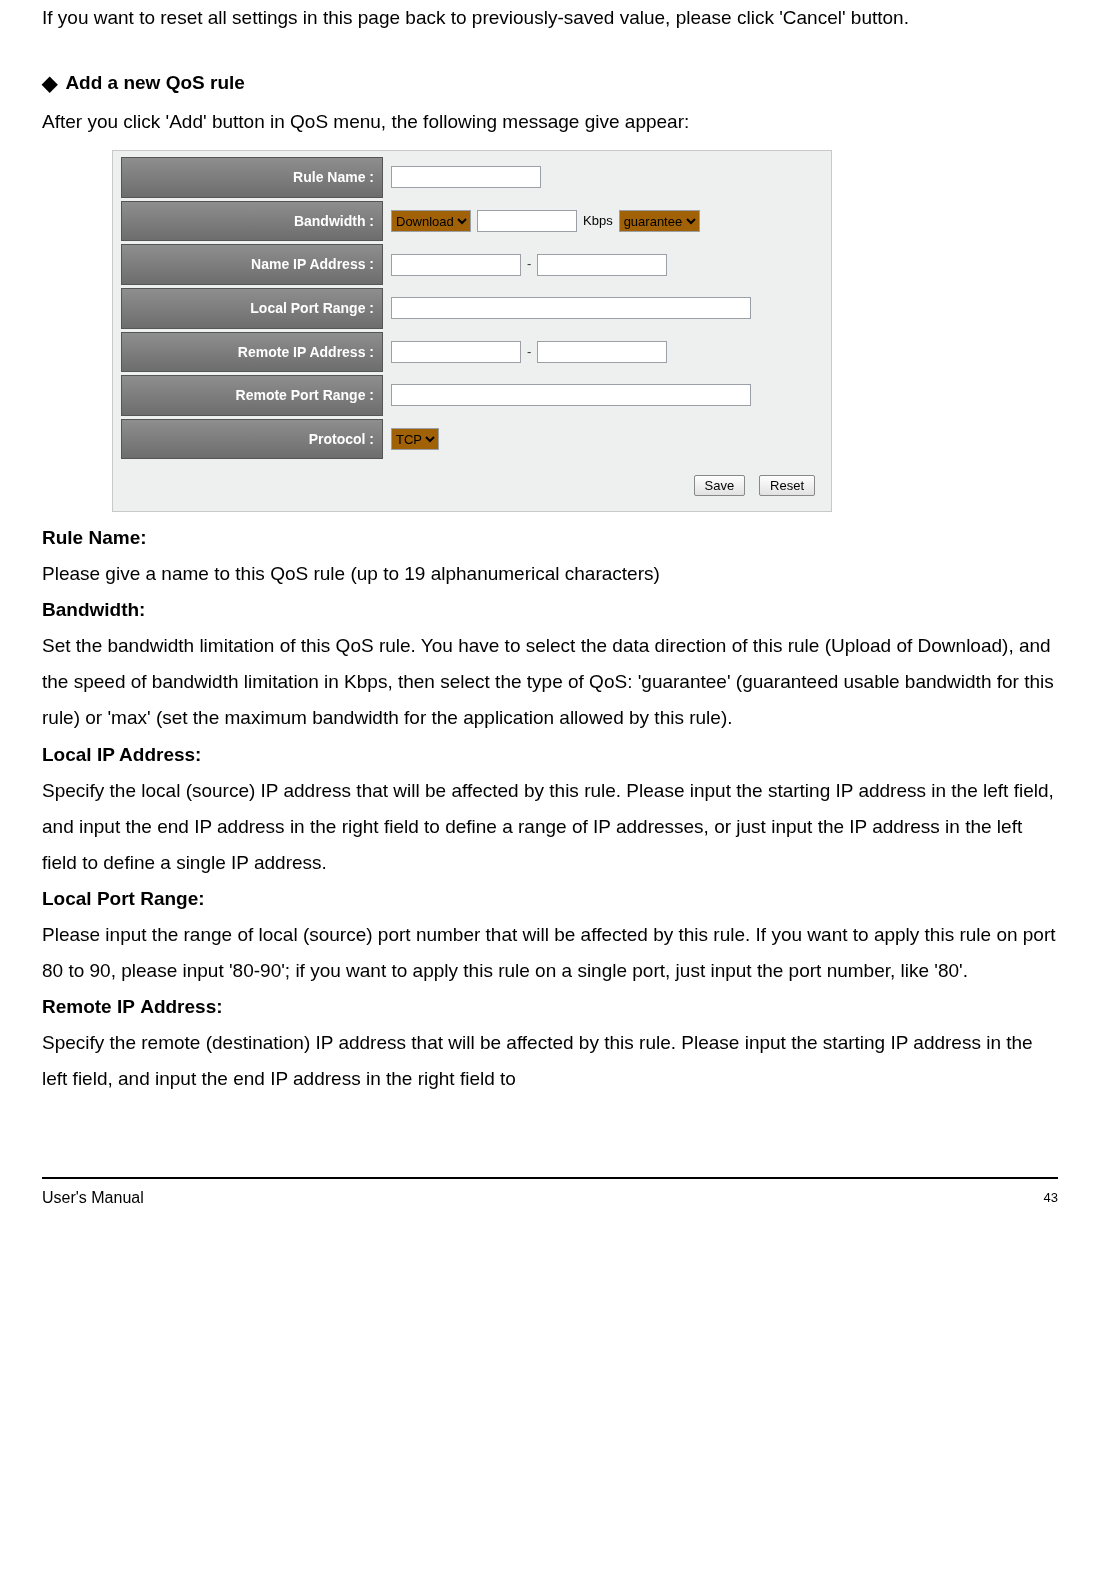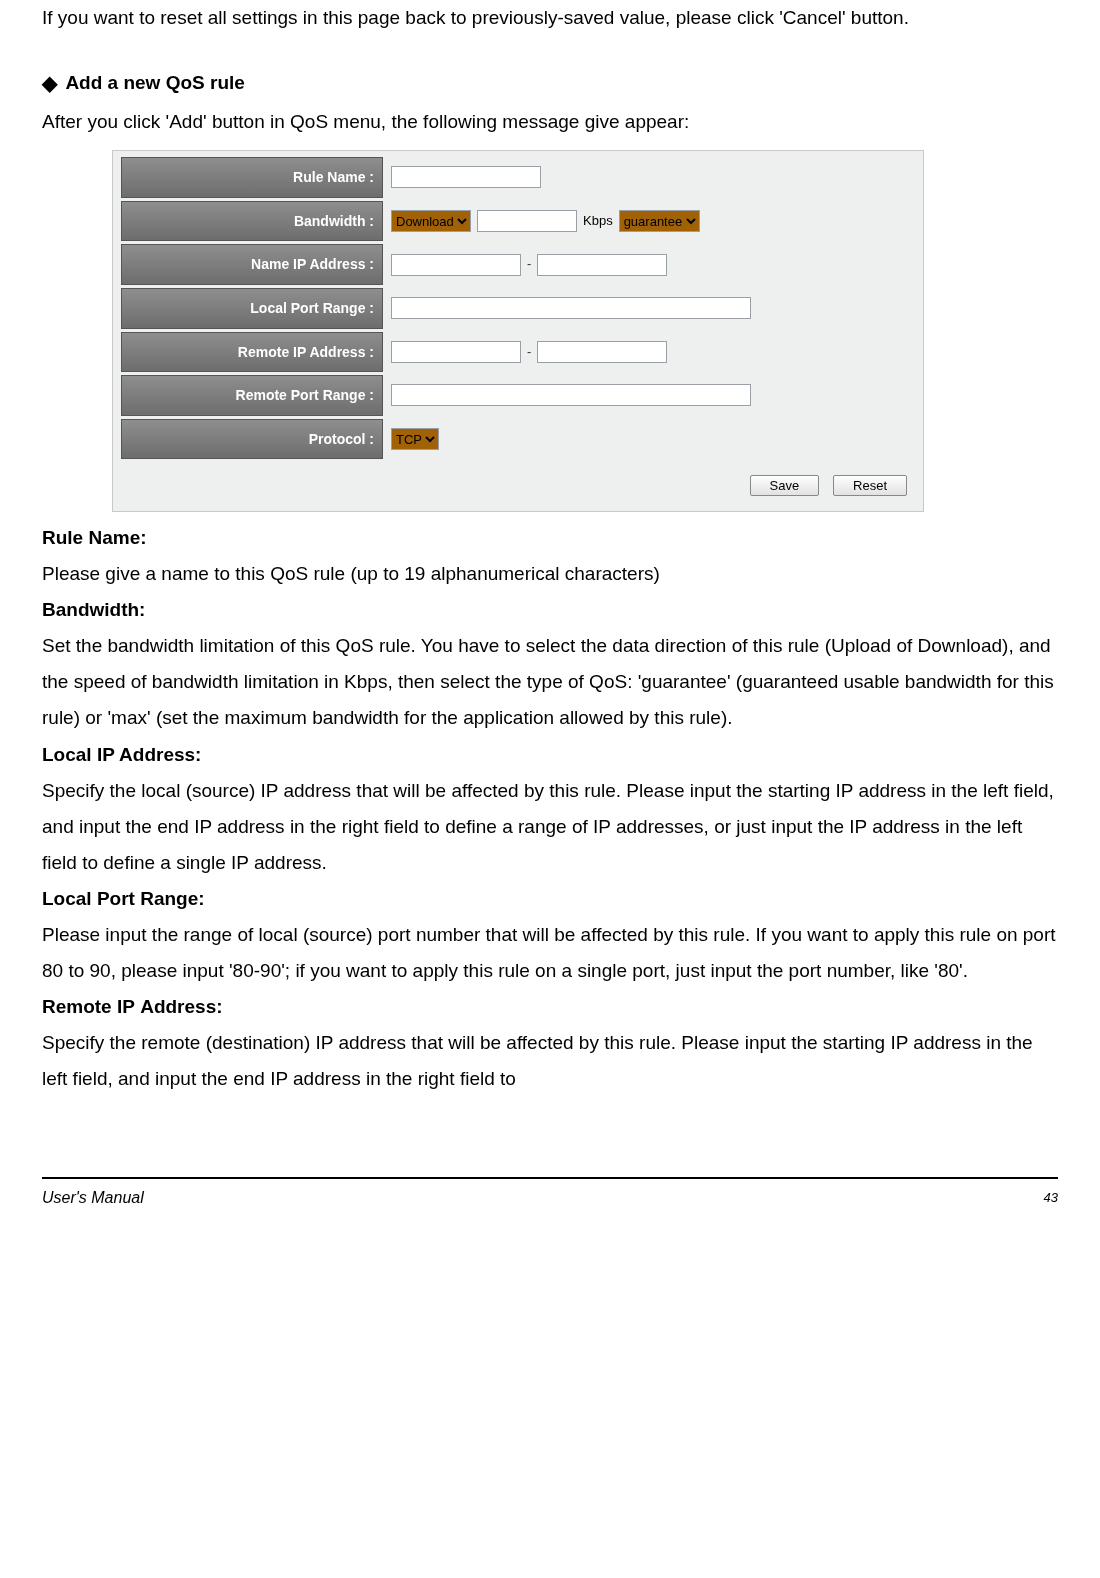--- a/index.html
+++ b/index.html
@@ -19,21 +19,21 @@
       display: flex;
       align-items: center;
     }
     .bullet-hd .diamond {
       font-size: 20px;
       margin-right: 8px;
     }
     .after-hd { margin-top: 2px; }
     .screenshot {
       margin: 10px auto 8px 70px;
-      width: 812px;
+      width: 720px;
       background: #eef0ef;
       border: 1px solid #c9c9c9;
       padding: 6px 8px 12px 8px;
       box-sizing: border-box;
       font-family: Tahoma, Verdana, sans-serif;
       font-size: 14px;
     }
     .formrow {
       display: flex;
       align-items: stretch;
@@ -73,37 +73,36 @@
       background: #a16207;
     }
     .btnrow {
       text-align: right;
       padding: 10px 8px 0 0;
     }
     .btn {
       border: 1px solid #888;
       background: linear-gradient(#fefefe, #e2e2e2);
       font-size: 13px;
-      padding: 2px 19px;
+      padding: 2px 10px;
       margin-left: 10px;
       border-radius: 2px;
       cursor: pointer;
     }
     .dash { color: #333; font-size: 13px; }
     .term { font-weight: bold; margin-top: 0; }
     .desc { margin-top: 0; }
     .footer {
       border-top: 2px solid #000;
       margin-top: 80px;
       display: flex;
       justify-content: space-between;
       align-items: center;
       font-size: 16px;
       padding-top: 4px;
-      font-style: italic;
     }
     .footer .pg { font-size: 13px; }
     .kbps { font-size: 13px; }
   </style>
 </head>
 <body>
 
 <p class="intro">If you want to reset all settings in this page back to previously-saved value, please click 'Cancel' button.</p>
 
 <div class="bullet-hd">

